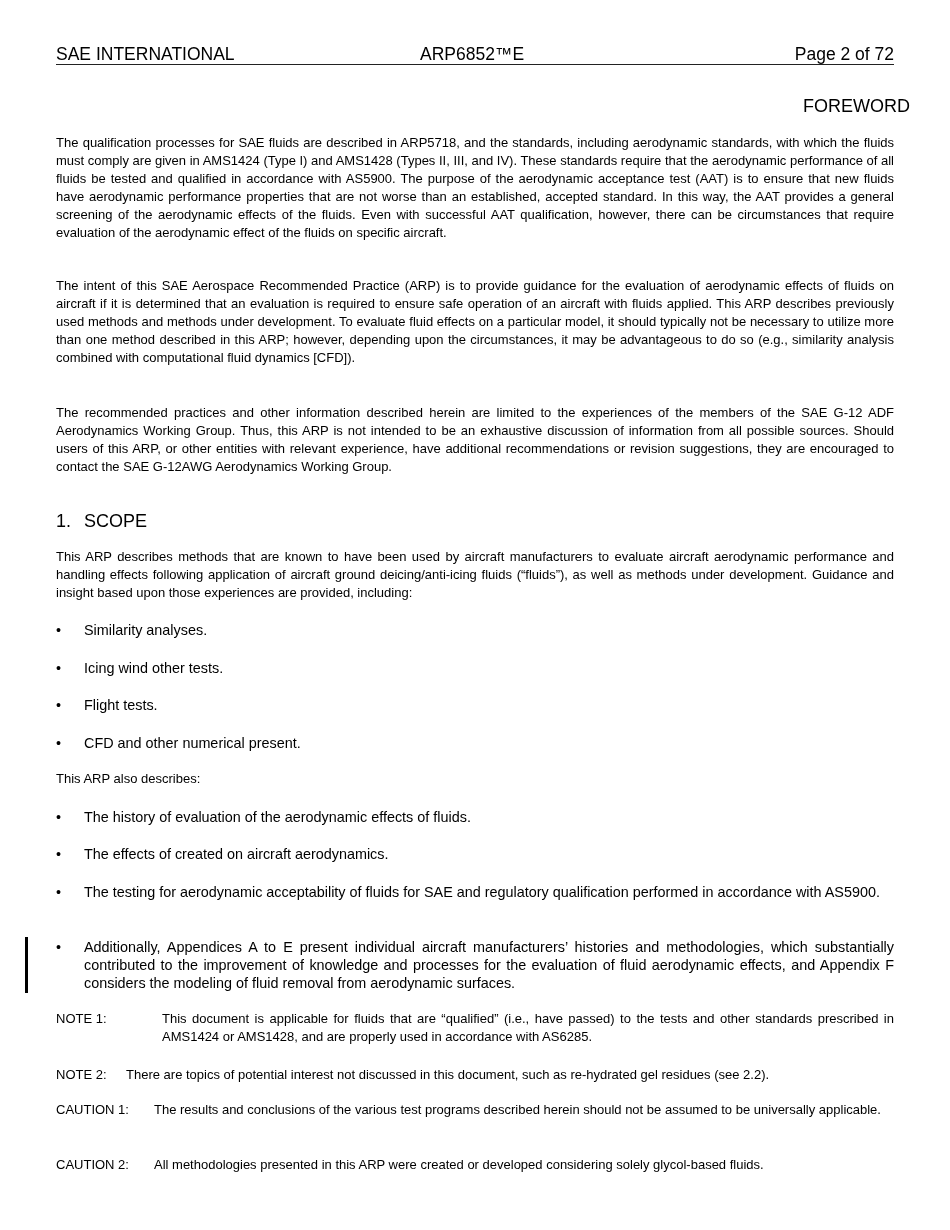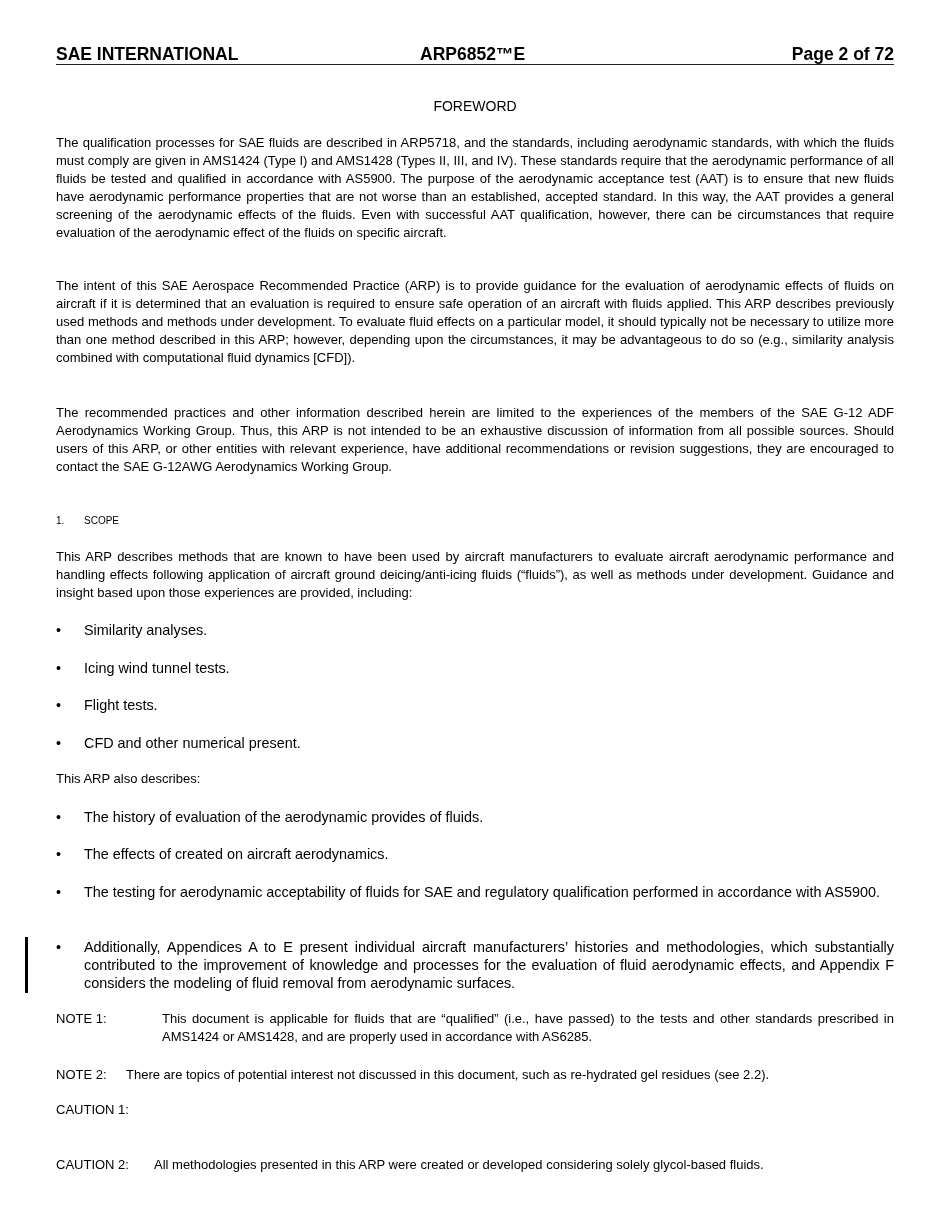--- a/index.html
+++ b/index.html
@@ -4,31 +4,31 @@
   <style>
     html, body { margin: 0; padding: 0; background: #ffffff; }
     body {
       width: 950px; height: 1230px; position: relative; overflow: hidden;
       font-family: "Liberation Sans", sans-serif; color: #000000;
     }
     .page { position: absolute; left: 56px; top: 0; width: 838px; }
     .header {
       position: absolute; left: 0; top: 44px; width: 838px; height: 20px;
       border-bottom: 1.5px solid #222;
-      font-size: 17.5px; line-height: 20px; font-weight: bold;
+      font-size: 17.5px; line-height: 20px;
     }
     .header .left { position: absolute; left: 0; top: 0; }
     .header .center { position: absolute; left: 364px; top: 0; }
     .header .right { position: absolute; right: 0; top: 0; }
     .body-text {
       position: absolute; left: 0; width: 838px;
       font-size: 13px; line-height: 18px; text-align: justify;
     }
-    .title { position: absolute; left: 0; width: 838px; text-align: center; font-size: 14px; line-height: 18px; }
-    .heading { position: absolute; left: 0; font-size: 10px; line-height: 18px; }
+    .title { position: absolute; left: 16px; width: 838px; text-align: right; font-size: 18px; line-height: 18px; }
+    .heading { position: absolute; left: 0; font-size: 18px; line-height: 18px; }
     .heading .num { display: inline-block; width: 28px; }
     .bullet {
       position: absolute; left: 0; width: 838px;
       font-size: 14.4px; line-height: 18px;
     }
     .bullet .dot { position: absolute; left: 0; top: 0; width: 20px; }
     .bullet .txt { margin-left: 28px; text-align: justify; display: block; }
     .note { position: absolute; left: 0; width: 838px; font-size: 13px; line-height: 18px; }
     .note .lbl { position: absolute; left: 0; top: 0; }
     .note .txt { display: block; text-align: justify; }
@@ -58,36 +58,36 @@
   </div>
 
   <div class="body-text" style="top:548px;">This ARP describes methods that are known to have been used by aircraft manufacturers to evaluate aircraft aerodynamic performance and handling effects following application of aircraft ground deicing/anti-icing fluids (“fluids”), as well as methods under development. Guidance and insight based upon those experiences are provided, including:</div>
 
   <div class="bullet" style="top:621px;">
     <span class="dot">•</span>
     <span class="txt">Similarity analyses.</span>
   </div>
   <div class="bullet" style="top:659px;">
     <span class="dot">•</span>
-    <span class="txt">Icing wind tunnel tests.</span>
+    <span class="txt">Icing wind other tests.</span>
   </div>
   <div class="bullet" style="top:696px;">
     <span class="dot">•</span>
     <span class="txt">Flight tests.</span>
   </div>
   <div class="bullet" style="top:734px;">
     <span class="dot">•</span>
     <span class="txt">CFD and other numerical present.</span>
   </div>
 
   <div class="body-text" style="top:770px;">This ARP also describes:</div>
 
   <div class="bullet" style="top:808px;">
     <span class="dot">•</span>
-    <span class="txt">The history of evaluation of the aerodynamic provides of fluids.</span>
+    <span class="txt">The history of evaluation of the aerodynamic effects of fluids.</span>
   </div>
   <div class="bullet" style="top:845px;">
     <span class="dot">•</span>
     <span class="txt">The effects of created on aircraft aerodynamics.</span>
   </div>
   <div class="bullet" style="top:883px;">
     <span class="dot">•</span>
     <span class="txt">The testing for aerodynamic acceptability of fluids for SAE and regulatory qualification performed in accordance with AS5900.</span>
   </div>
   <div class="bullet" style="top:938px;">
@@ -99,19 +99,20 @@
     <span class="lbl">NOTE 1:</span>
     <span class="txt" style="margin-left:106px;">This document is applicable for fluids that are “qualified” (i.e., have passed) to the tests and other standards prescribed in AMS1424 or AMS1428, and are properly used in accordance with AS6285.</span>
   </div>
   <div class="note" style="top:1066px;">
     <span class="lbl">NOTE 2:</span>
     <span class="txt" style="margin-left:70px;">There are topics of potential interest not discussed in this document, such as re-hydrated gel residues (see 2.2).</span>
   </div>
 
   <div class="note" style="top:1101px;">
     <span class="lbl">CAUTION 1:</span>
+    <span class="txt" style="margin-left:98px;">The results and conclusions of the various test programs described herein should not be assumed to be universally applicable.</span>
   </div>
   <div class="note" style="top:1156px;">
     <span class="lbl">CAUTION 2:</span>
     <span class="txt" style="margin-left:98px;">All methodologies presented in this ARP were created or developed considering solely glycol-based fluids.</span>
   </div>
 
 </div>
 
 </body></html>

